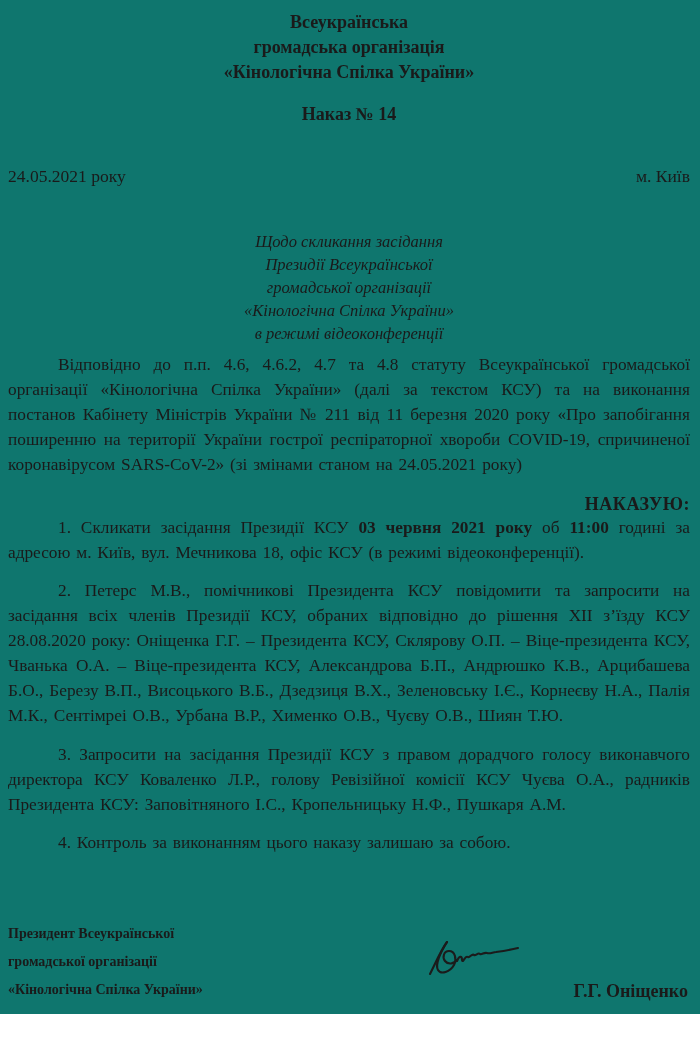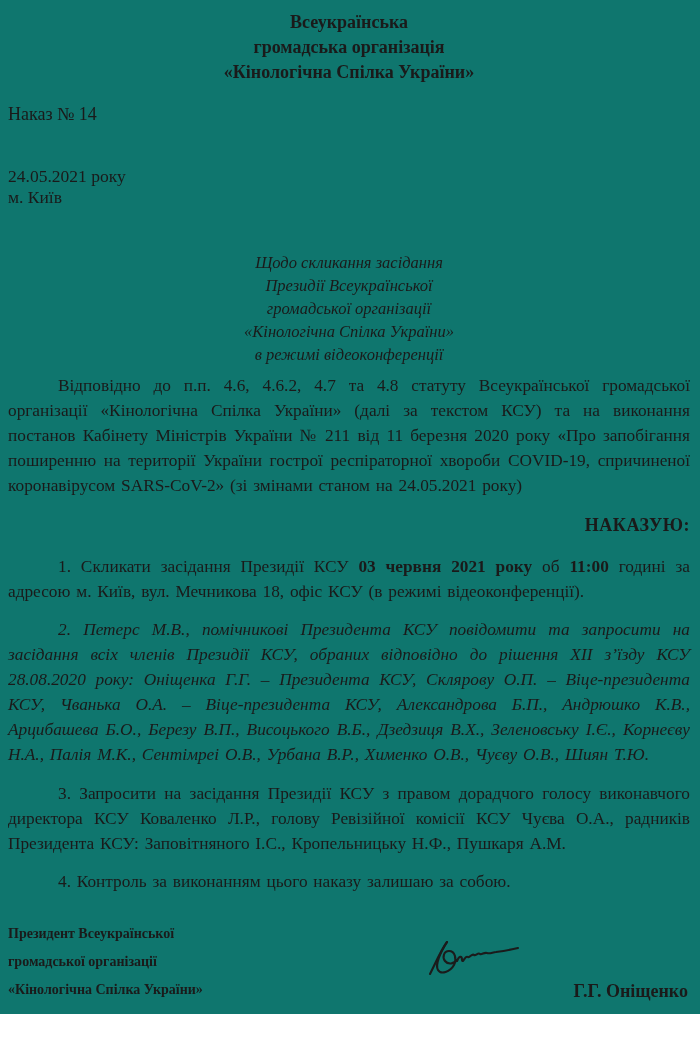--- a/index.html
+++ b/index.html
@@ -16,31 +16,30 @@
     padding: 10px 10px 0 8px;
     overflow: hidden;
   }
   .org-header {
     text-align: center;
     font-weight: bold;
     font-size: 18px;
     line-height: 25px;
   }
   .order-title {
-    text-align: left;
-    font-weight: normal;
+    text-align: center;
+    font-weight: bold;
     font-size: 18px;
     margin-top: 19px;
   }
   .date-row {
     display: flex;
     justify-content: space-between;
     margin-top: 41px;
     font-size: 17.5px;
-    flex-direction: column;
   }
   .subject-block {
     margin-top: 43px;
     font-style: italic;
     font-size: 16.5px;
     line-height: 23px;
     text-align: center;
   }
   .body-par {
     text-align: justify;
@@ -50,22 +49,22 @@
     word-spacing: 1.5px;
   }
   .preamble { margin-top: 7px; }
   .decree-heading {
     text-align: right;
     font-weight: bold;
     font-size: 18px;
     margin-top: 17px;
     letter-spacing: 0.5px;
   }
-  .item-1 { margin-top: 18px; }
-  .item-2 { margin-top: 13px; font-style: italic; }
+  .item-1 { }
+  .item-2 { margin-top: 13px; }
   .item-3 { margin-top: 14px; }
   .item-4 { margin-top: 13px; }
   .footer {
     position: absolute;
     left: 8px;
     right: 10px;
     bottom: 6px;
     height: 88px;
   }
   .sig-title {

